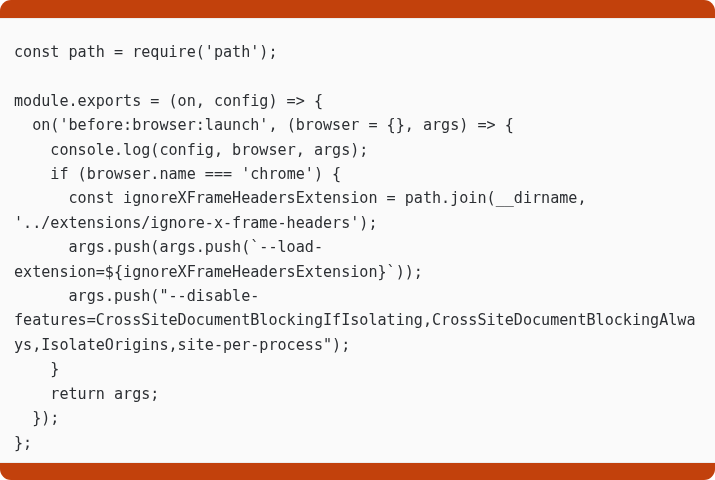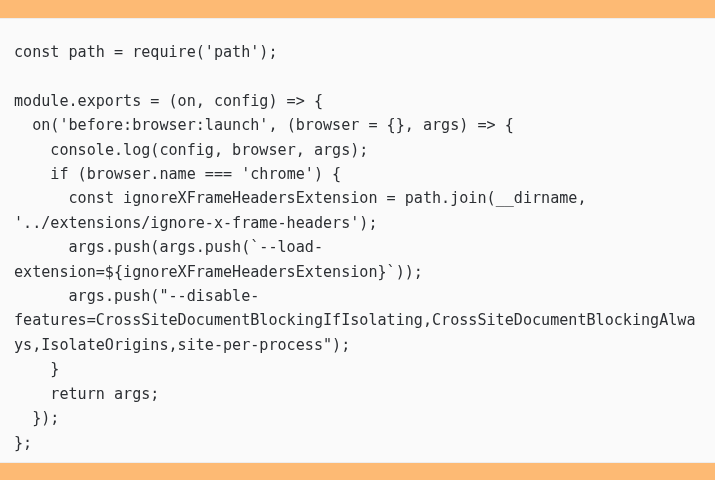--- a/index.html
+++ b/index.html
@@ -10,21 +10,22 @@
   body {
     width: 715px;
     height: 480px;
     overflow: hidden;
     font-family: "Liberation Sans", sans-serif;
   }
   .page {
     position: relative;
     width: 715px;
     height: 480px;
-    background: #fdba74;
+    background: #c2410c;
+    border-radius: 11px;
   }
   .code-block {
     position: absolute;
     left: 0;
     top: 18px;
     width: 715px;
     height: 445px;
     box-sizing: border-box;
     background: #fafafa;
     border-top: 1px solid #ededee;

